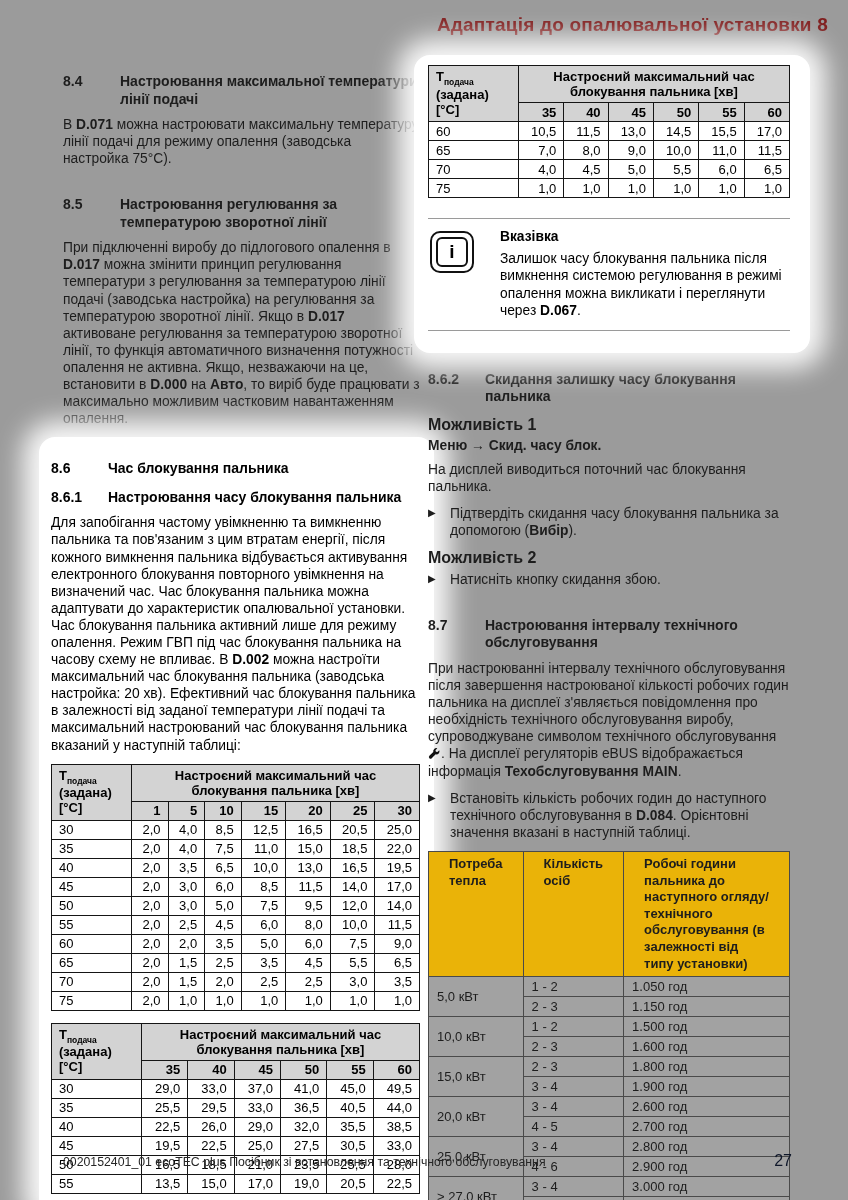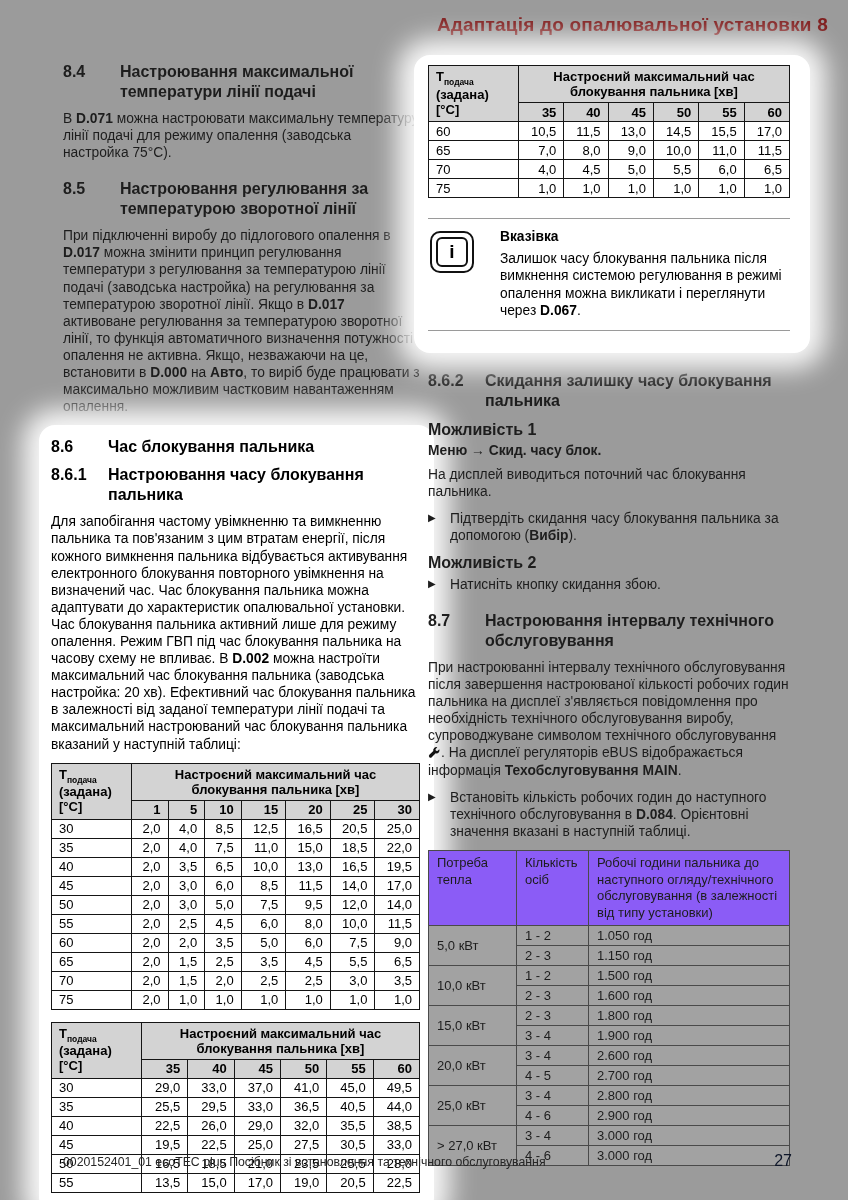--- a/index.html
+++ b/index.html
@@ -10,21 +10,21 @@
     color:#1d1d1d;
   }
   .page-header {
     position:absolute; top:14px; right:20px;
     font-size:19px; font-weight:bold; color:#7f1d1d; letter-spacing:0.2px;
   }
   .col { position:absolute; }
   .col-left  { left:63px;  top:62px; width:357px; }
   .col-right { left:428px; top:55px; width:362px; }
 
-  .h3 { display:flex; font-size:16px; font-weight:bold; line-height:1.25; margin-bottom:8px; }
+  .h3 { display:flex; font-size:14px; font-weight:bold; line-height:1.25; margin-bottom:8px;margin-top:11px; }
   .h3 .hnum { width:57px; flex-shrink:0; }
   .h4 { font-size:16px; font-weight:bold; margin:10px 0 4px; }
   p.body { font-size:13.8px; line-height:1.24; margin-bottom:10px; }
   .menu-path { font-size:13.8px; font-weight:bold; margin-bottom:8px; }
   .bullet { display:flex; font-size:13.8px; line-height:1.24; margin-bottom:10px; }
   .bullet .marker { width:22px; flex-shrink:0; font-size:10px; padding-top:2px; }
   .gap { height:8px; }
 
   
   .spot {
@@ -55,21 +55,21 @@
   .note-iconbox { width:44px; height:42px; flex-shrink:0; margin:2px 26px 0 2px;
     border:2px solid #111; border-radius:10px; display:flex; align-items:center; justify-content:center; }
   .note-iconbox .inner { width:32px; height:30px; border:2px solid #111; border-radius:6px;
     display:flex; align-items:center; justify-content:center; font-weight:bold; font-size:19px; }
   .note-title { font-size:13.8px; font-weight:bold; margin-bottom:6px; }
   .note-body { font-size:13.8px; line-height:1.26; }
 
   
   table.maint { border-collapse:collapse; width:100%; font-size:13px; margin-top:4px; }
   table.maint th, table.maint td { border:1px solid #4a4a4a; padding:2px 8px; text-align:left; vertical-align:middle; }
-  table.maint thead th { background:#8b5cf6; font-weight:normal; vertical-align:top; padding:4px 8px; line-height:1.28; }
+  table.maint thead th { background:#eab308; font-weight:bold; vertical-align:top; padding:4px 20px; line-height:1.28; }
   table.maint tbody td { background:#a2a2a2; }
   table.maint col.c1 { width:88px; } table.maint col.c2 { width:72px; }
 
   .wrench-icon { display:inline-block; width:13px; height:13px; vertical-align:-2px; }
 
   .page-footer {
     position:absolute; left:63px; right:56px; top:1152px;
     display:flex; justify-content:space-between; align-items:baseline;
   }
   .footer-text { font-size:12.3px; color:#262626; }

